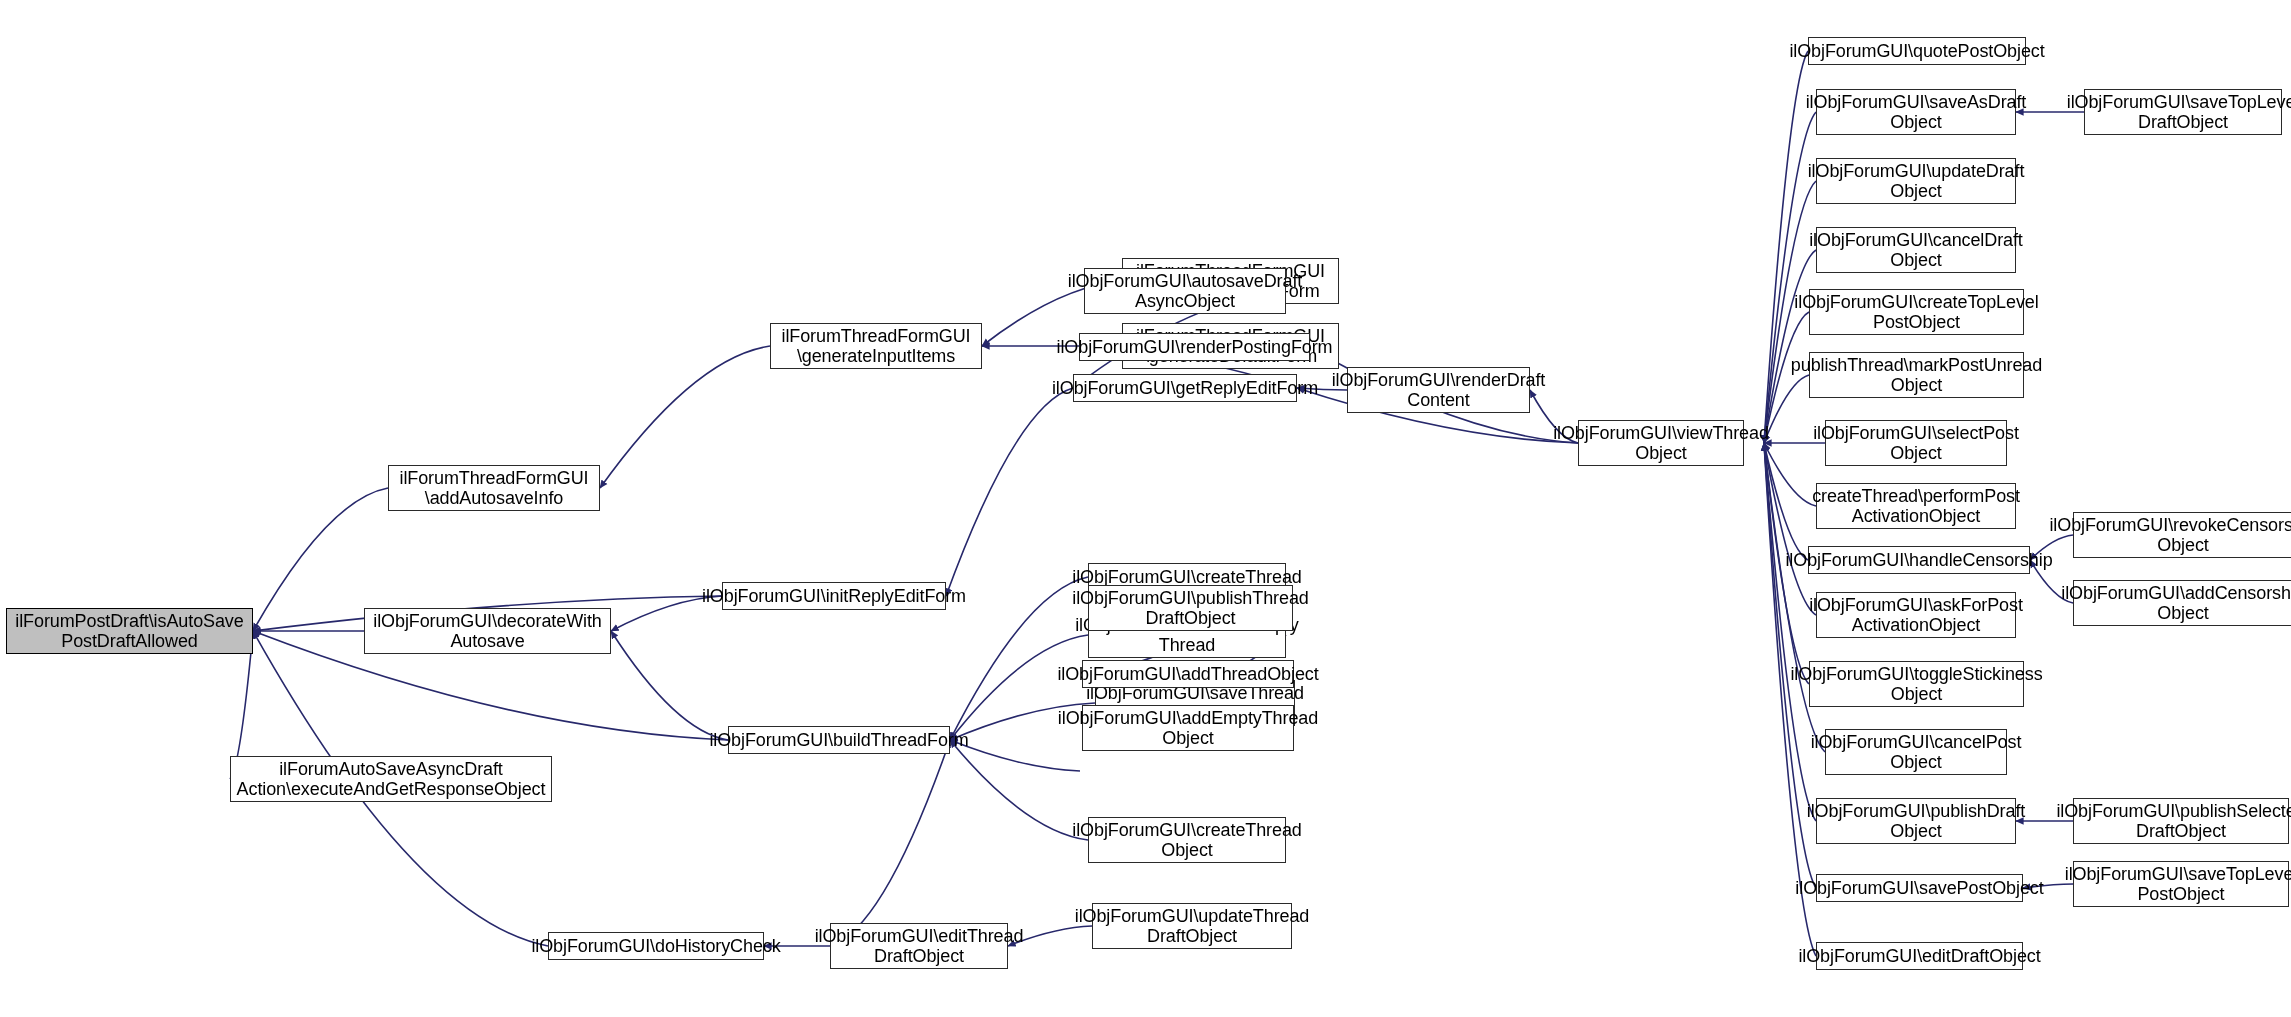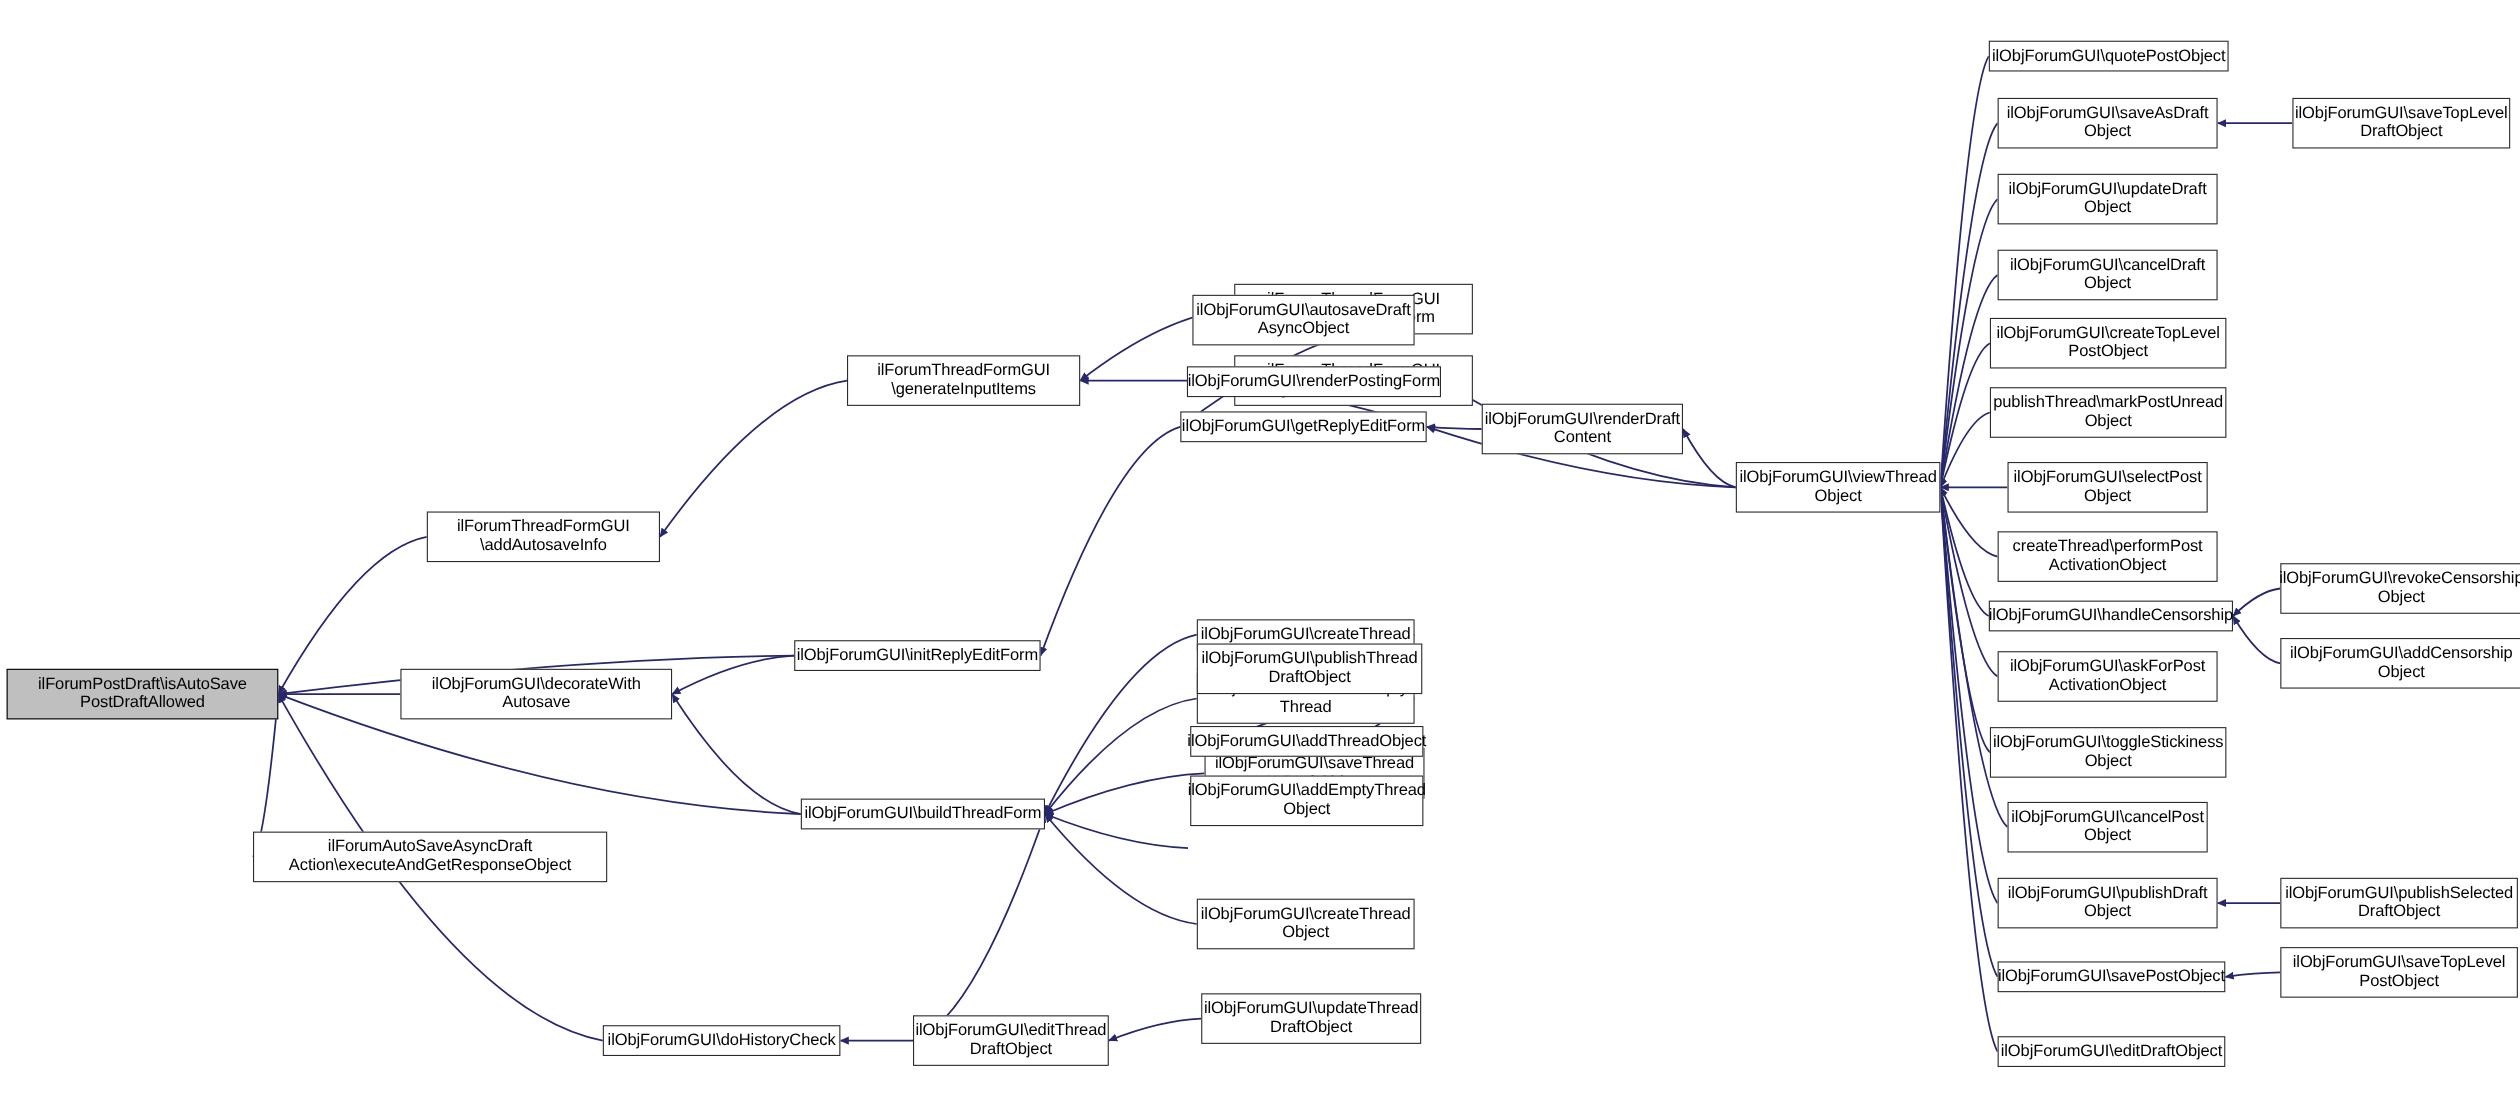--- a/index.html
+++ b/index.html
@@ -27,21 +27,21 @@
     position: absolute;
     box-sizing: border-box;
     border: 1px solid #2a2a2a;
     background: #ffffff;
     color: #000000;
     display: flex;
     align-items: center;
     justify-content: center;
     text-align: center;
     line-height: 1.12;
-    font-size: 15px;
+    font-size: 18px;
     letter-spacing: -0.1px;
     white-space: pre-line;
     padding: 0 3px;
   }
   .node.root {
     background: #bfbfbf;
     border-color: #000000;
   }
 </style>
 </head>
@@ -136,21 +136,21 @@
     <div class="node" style="left: 1082px; top: 660px; width: 212px; height: 28px;">ilObjForumGUI\addThreadObject</div>
     <div class="node" style="left: 1082px; top: 705px; width: 212px; height: 46px;">ilObjForumGUI\addEmptyThread
 Object</div>
     <div class="node" style="left: 1092px; top: 903px; width: 200px; height: 46px;">ilObjForumGUI\updateThread
 DraftObject</div>
     <div class="node" style="left: 1084px; top: 268px; width: 202px; height: 46px;">ilObjForumGUI\autosaveDraft
 AsyncObject</div>
     <div class="node" style="left: 1079px; top: 333px; width: 231px; height: 28px;">ilObjForumGUI\renderPostingForm</div>
     <div class="node" style="left: 1347px; top: 367px; width: 183px; height: 46px;">ilObjForumGUI\renderDraft
 Content</div>
-    <div class="node" style="left: 1578px; top: 420px; width: 186px; height: 46px;">ilObjForumGUI\viewThread
+    <div class="node" style="left: 1578px; top: 420px; width: 166px; height: 46px;">ilObjForumGUI\viewThread
 Object</div>
     <div class="node" style="left: 1808px; top: 37px; width: 218px; height: 28px;">ilObjForumGUI\quotePostObject</div>
     <div class="node" style="left: 1816px; top: 89px; width: 200px; height: 46px;">ilObjForumGUI\saveAsDraft
 Object</div>
     <div class="node" style="left: 2084px; top: 89px; width: 198px; height: 46px;">ilObjForumGUI\saveTopLevel
 DraftObject</div>
     <div class="node" style="left: 1816px; top: 158px; width: 200px; height: 46px;">ilObjForumGUI\updateDraft
 Object</div>
     <div class="node" style="left: 1816px; top: 227px; width: 200px; height: 46px;">ilObjForumGUI\cancelDraft
 Object</div>

